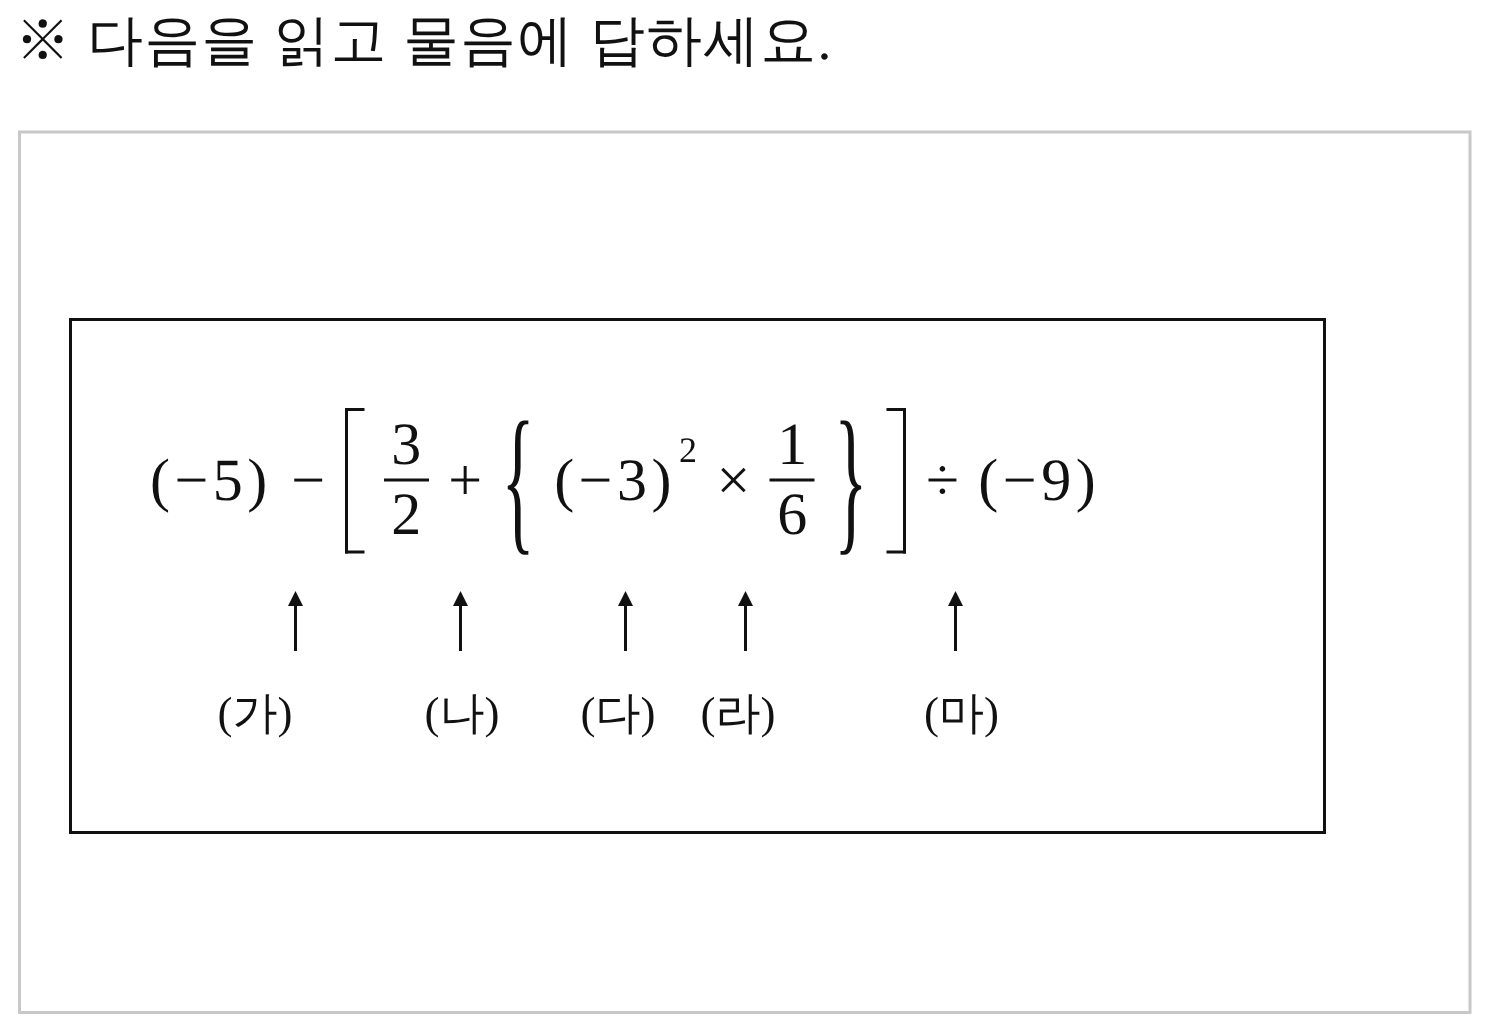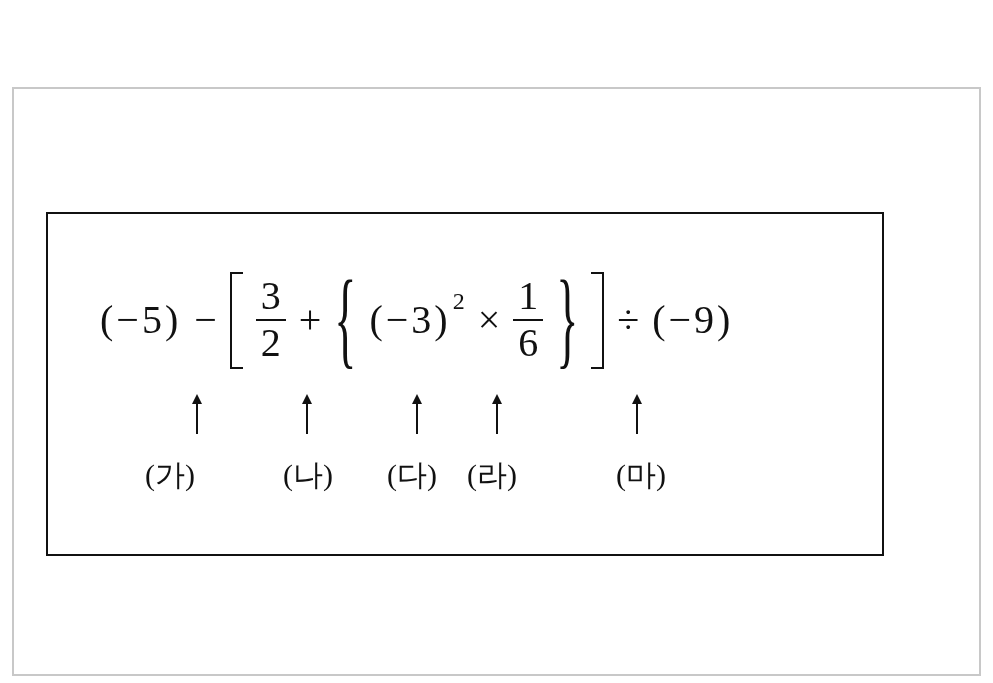--- a/index.html
+++ b/index.html
@@ -129,20 +129,21 @@
   .a2 { left: 254px; }  .l2 { left: 260px; }
   .a3 { left: 364px; }  .l3 { left: 364px; }
   .a4 { left: 444px; }  .l4 { left: 444px; }
   .a5 { left: 584px; }  .l5 { left: 593px; }
 </style>
 </head>
 <body>
 
 <div class="page">
 
+  <div class="instruction">※ 다음을 읽고 물음에 답하세요.</div>
 
   <div class="outer-box"></div>
 
   <div class="inner-box">
 
     <div class="expr">
       <span class="term">(−5)</span>
       <span class="op">−</span>
       <span class="bracket open"></span>
       <span class="frac">

